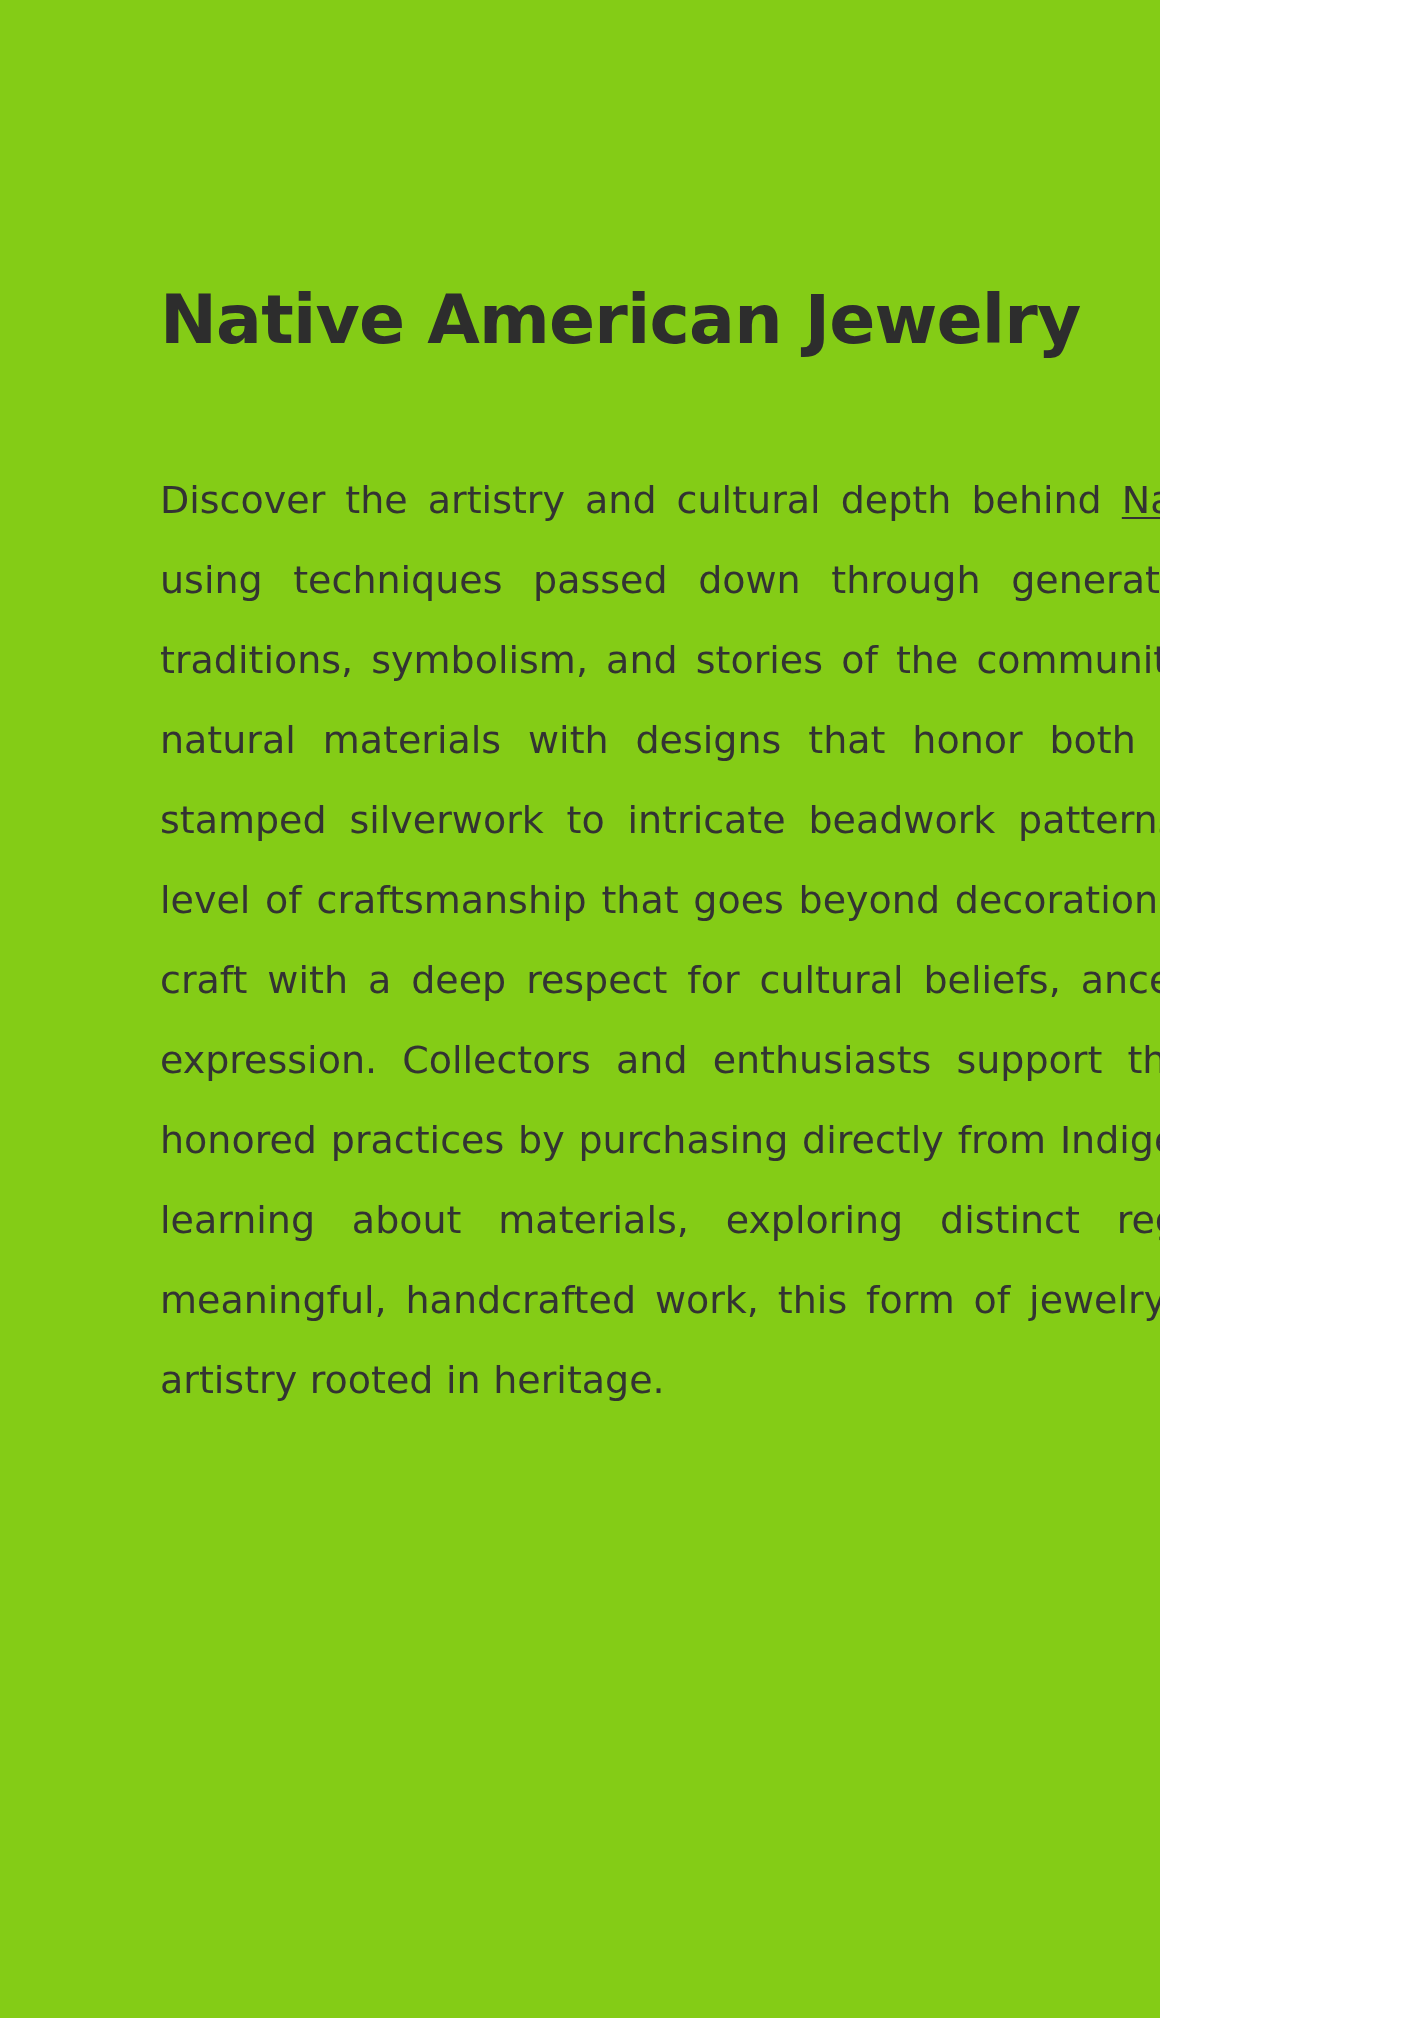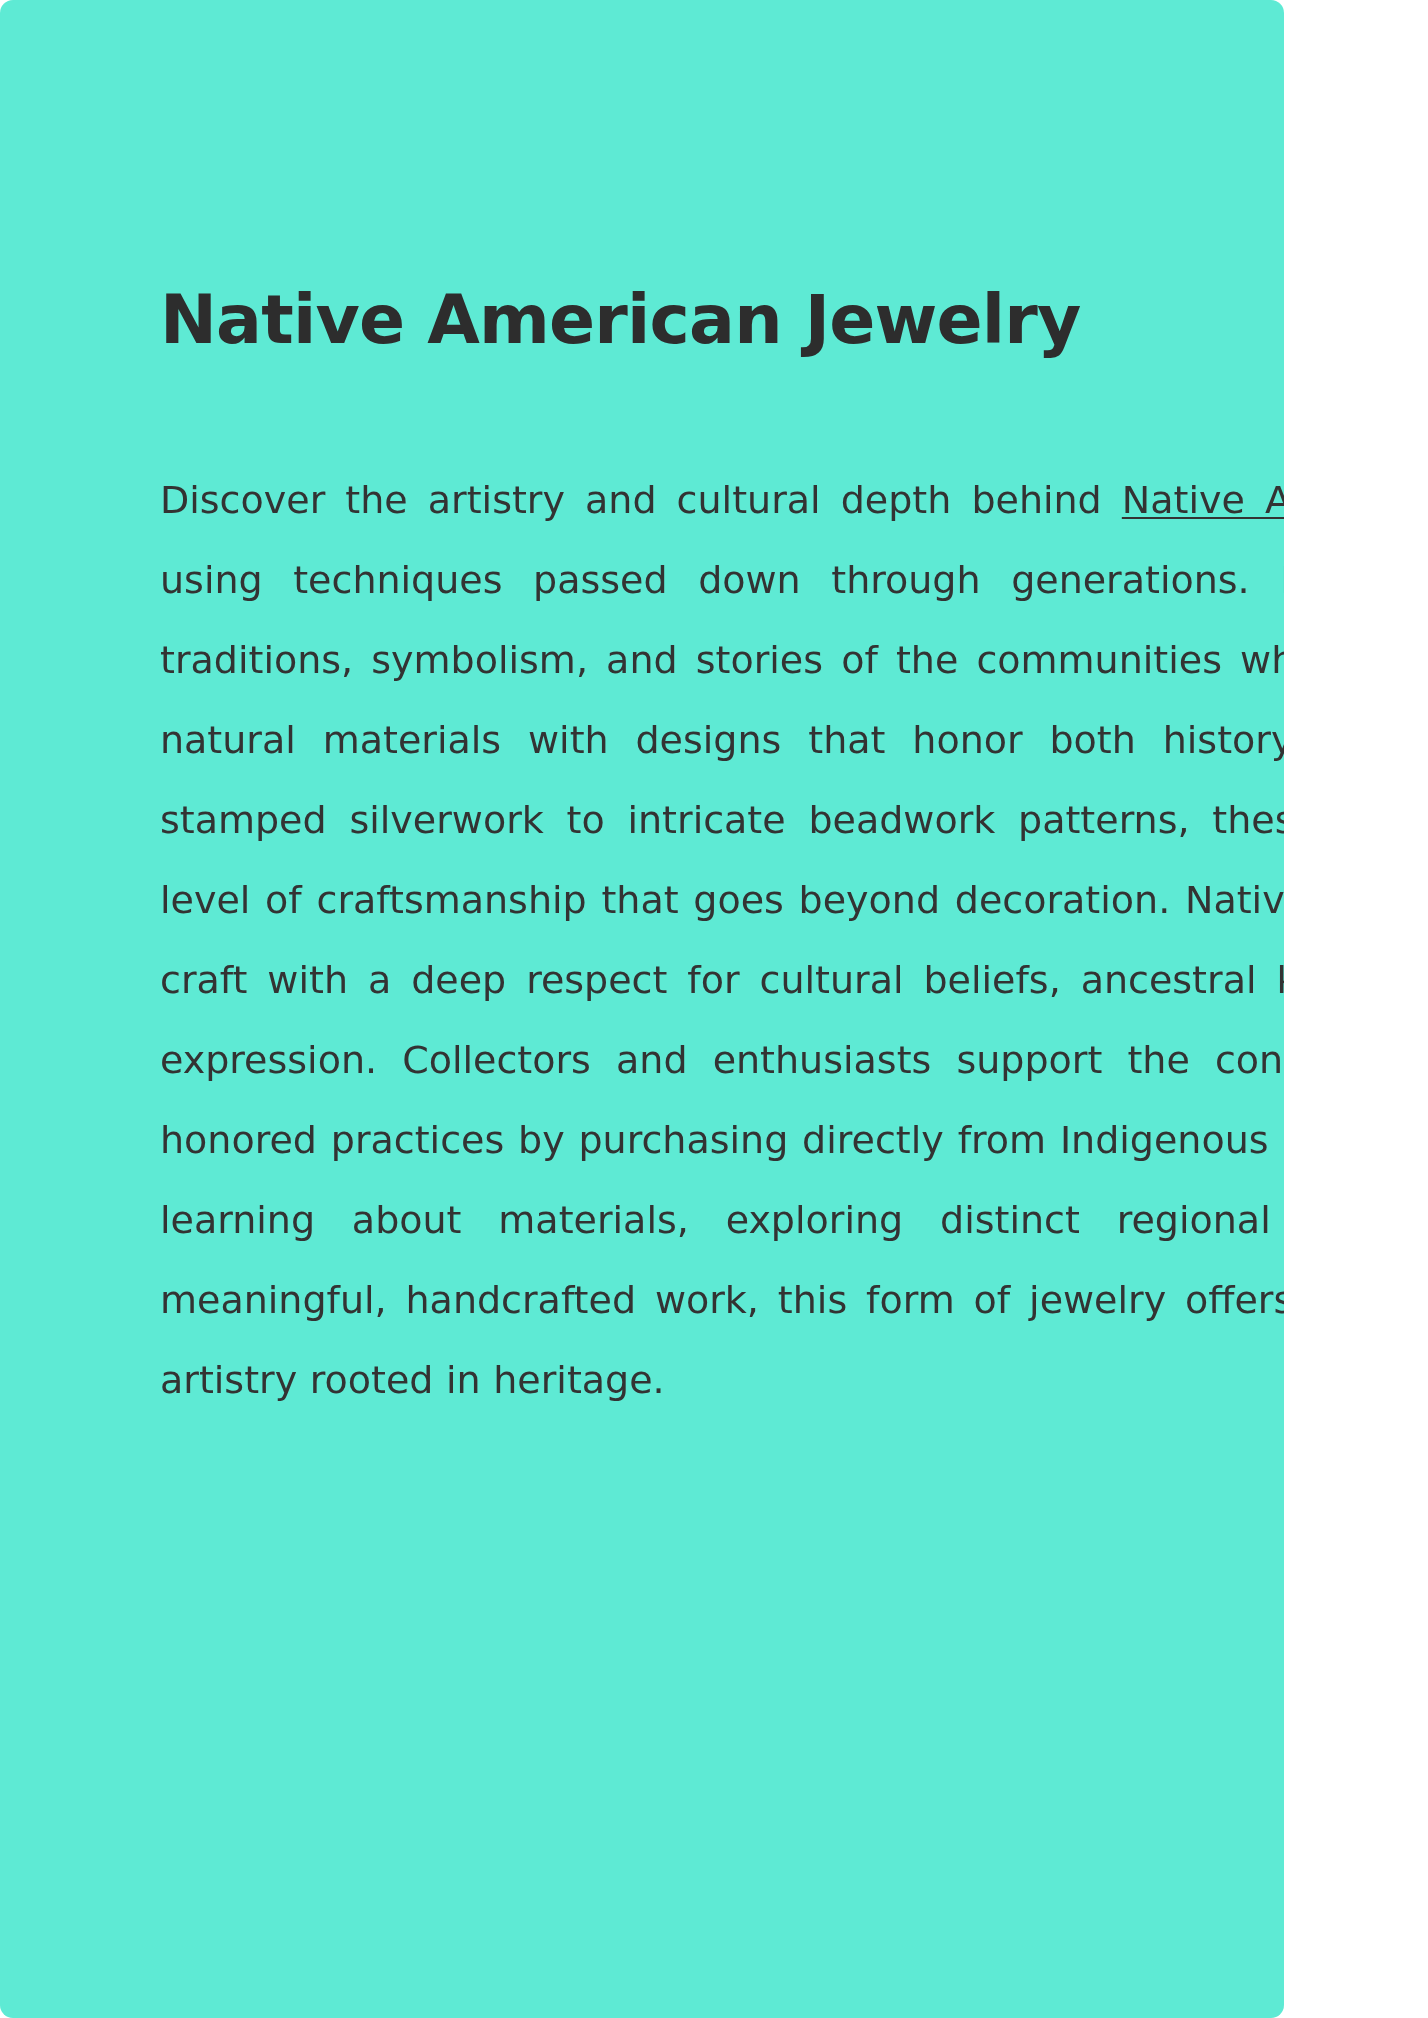--- a/index.html
+++ b/index.html
@@ -10,25 +10,24 @@
   body {
     width: 1428px;
     height: 2018px;
     overflow: hidden;
     font-family: "DejaVu Sans", "Liberation Sans", sans-serif;
   }
 
   
   .page {
     position: relative;
-    width: 1284px;
+    width: 1160px;
     height: 2018px;
     overflow: hidden;
-    background: #5eead4;
-    border-radius: 13px;
+    background: #84cc16;
   }
 
   
   .article {
     position: absolute;
     left: 160px;
     top: 280px;
     width: 1610px;        
   }
 

